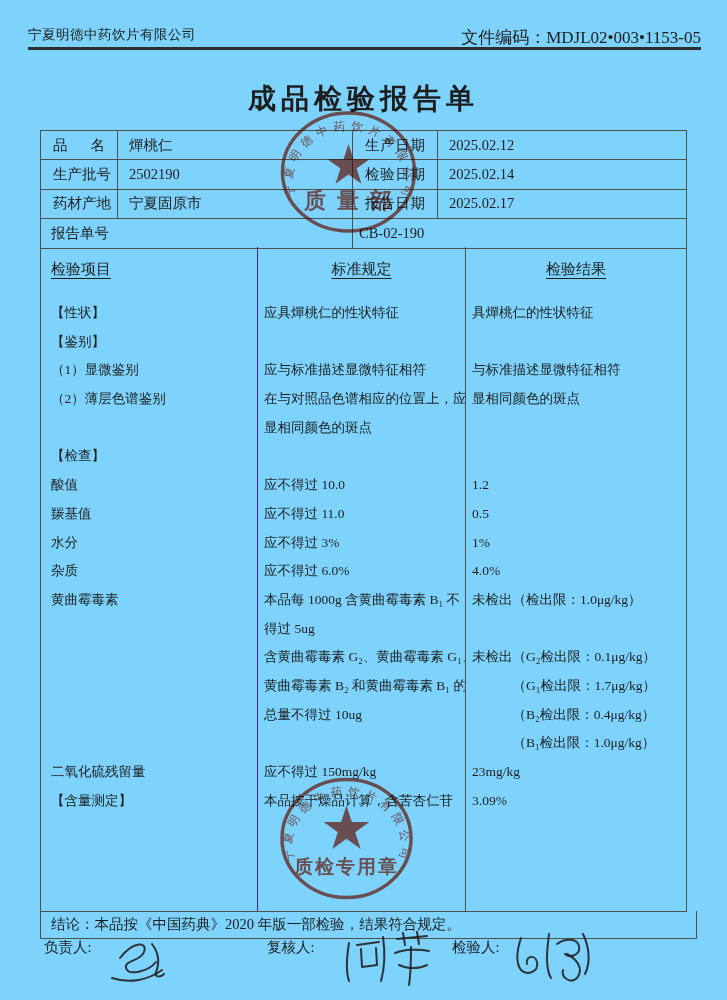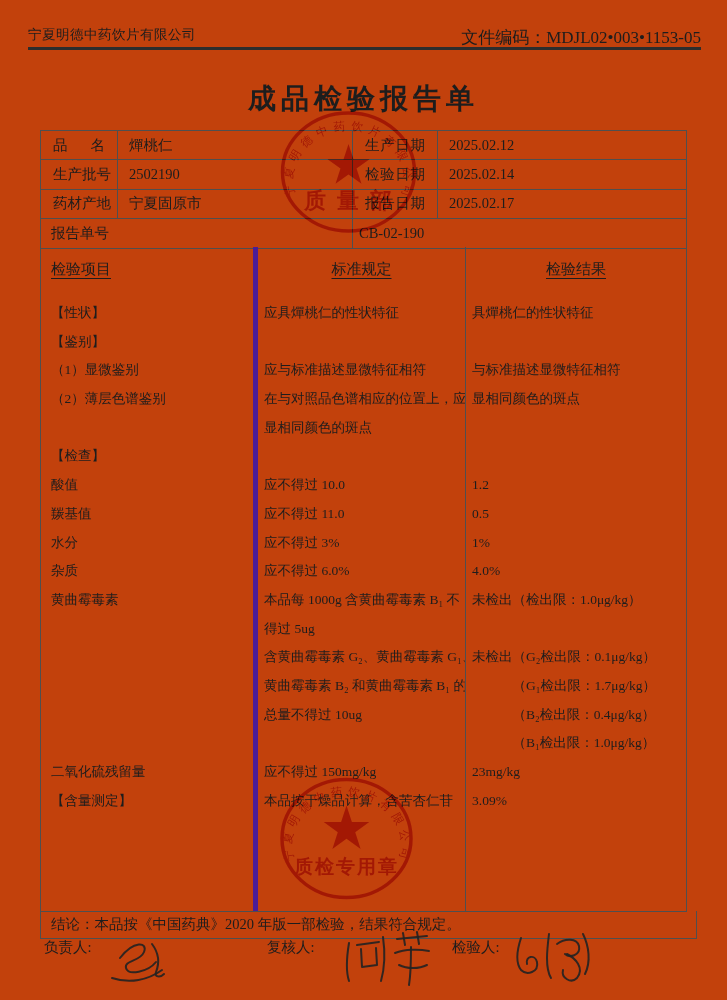--- a/index.html
+++ b/index.html
@@ -1,17 +1,17 @@
 <!DOCTYPE html>
 <html><head>
 <meta charset="utf-8">
 <style>
   html,body{margin:0;padding:0;}
   body{width:727px;height:1000px;background:#f8f8f8;font-family:"Liberation Serif","DejaVu Serif",serif;color:#1d1d1d;}
-  .page{position:relative;width:727px;height:1000px;background:#c2410c;overflow:hidden;}
+  .page{position:relative;width:727px;height:1000px;background:#7dd3fc;overflow:hidden;}
 
   
   .company{position:absolute;left:28px;top:26px;font-size:13.5px;letter-spacing:.5px;}
   .doccode{position:absolute;right:26px;top:26px;font-size:17px;}
   .hrule{position:absolute;left:28px;right:26px;top:47px;height:2.5px;background:#2d2d2d;}
 
   
   .title{position:absolute;left:0;top:80px;width:100%;text-align:center;font-size:28px;font-weight:bold;letter-spacing:5px;}
 
   
@@ -21,21 +21,21 @@
   .cell.lr{border-bottom:none;}
   .lbl{padding:0 12px;}
   .lbl .j{width:100%;text-align:justify;text-align-last:justify;}
   .val{padding-left:11px;}
   .span12{grid-column:1/3;padding:0 10px;}
   .span34{grid-column:3/5;padding-left:6px;}
 
   
   .main-table{position:absolute;left:40px;top:247px;width:645px;height:664px;border:1px solid #4f4f4f;border-top:none;display:flex;box-sizing:content-box;}
   .mcol{height:100%;box-sizing:border-box;}
-  .mcol-1{width:217px;border-right:5px solid #4c1d95;}
+  .mcol-1{width:217px;border-right:1px solid #4c1d95;}
   .mcol-2{width:208px;border-right:1px solid #4f4f4f;}
   .mcol-3{width:220px;}
   .mhead{height:52px;box-sizing:border-box;padding-top:13px;text-align:center;font-size:15px;}
   .mcol-1 .mhead{text-align:left;padding-left:10px;}
   .mhead span{text-decoration:underline;text-underline-offset:4px;}
   .ln{height:28.7px;line-height:28.7px;font-size:13.5px;white-space:pre;padding:0 6px;overflow:hidden;}
   .mcol-1 .ln{padding-left:10px;}
 
   
   .conclusion{position:absolute;left:40px;top:911px;width:645px;height:27px;border:1px solid #4f4f4f;border-top:none;box-sizing:content-box;line-height:27px;font-size:14.5px;padding-left:10px;overflow:hidden;white-space:nowrap;}

